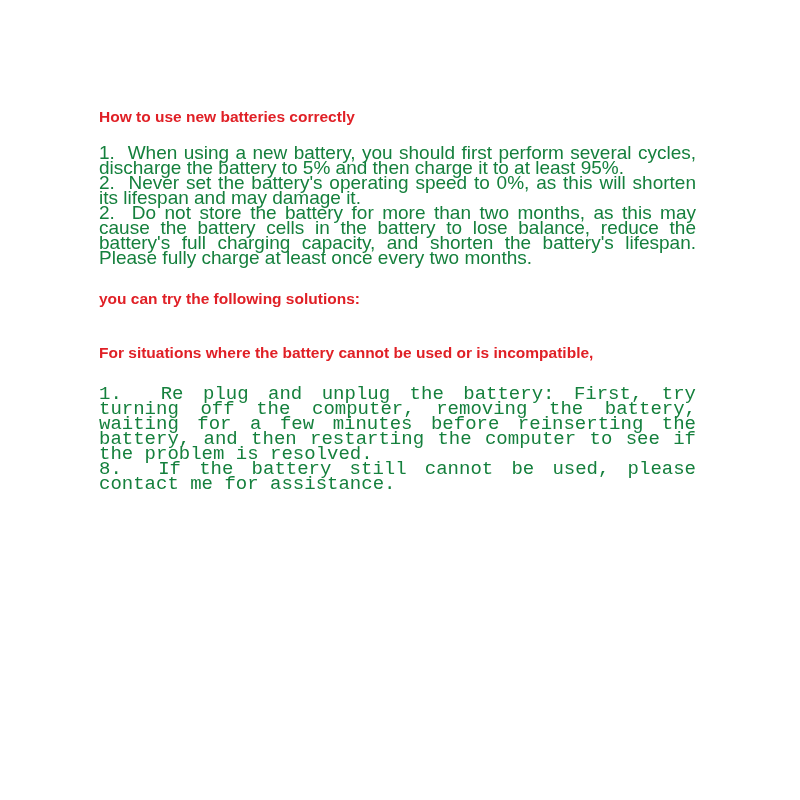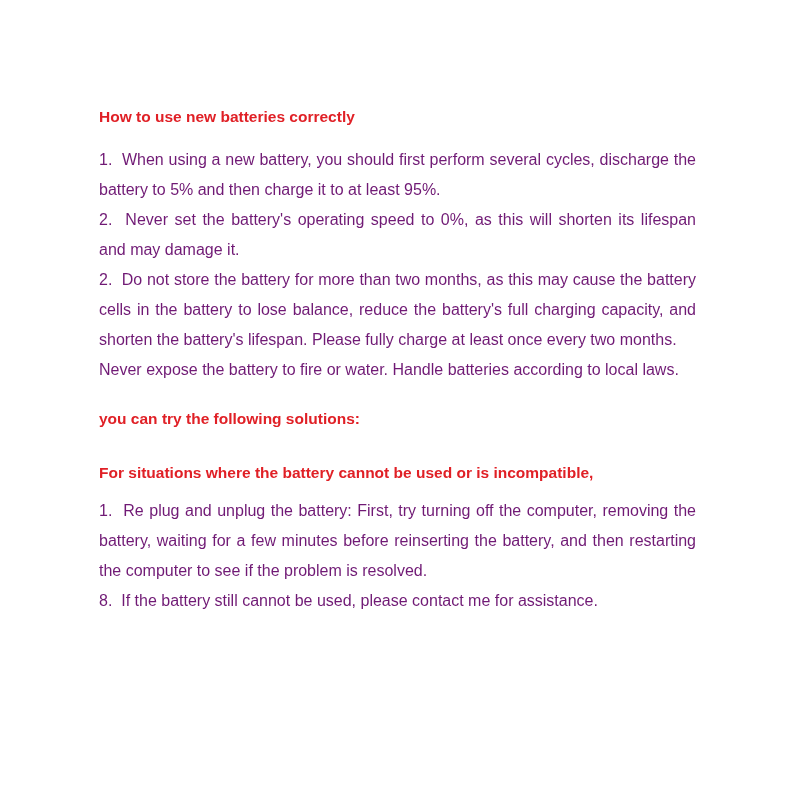--- a/index.html
+++ b/index.html
@@ -29,42 +29,42 @@
     margin-bottom: 17px;
   }
   .h2a {
     margin-top: 32px;
   }
   .h2b {
     margin-top: 23px;
   }
   .body-text p {
     margin: 0;
-    color: #701a75;
-    font-size: 16px;
-    line-height: 30px;
+    color: #15803d;
+    font-size: 19px;
+    line-height: 15px;
     text-align: justify;
     white-space: pre-wrap;
   }
   .section2-body {
-    margin-top: 12px;
+    margin-top: 23px;
+    font-family: Liberation Mono, monospace;
   }
 </style>
 </head>
 <body>
 
 <div class="page">
 
   <h1 class="red-heading h1">How to use new batteries correctly</h1>
 
   <div class="body-text">
     <p>1.  When using a new battery, you should first perform several cycles, discharge the battery to 5% and then charge it to at least 95%.</p>
     <p>2.  Never set the battery's operating speed to 0%, as this will shorten its lifespan and may damage it.</p>
     <p>2.  Do not store the battery for more than two months, as this may cause the battery cells in the battery to lose balance, reduce the battery's full charging capacity, and shorten the battery's lifespan. Please fully charge at least once every two months.</p>
-    <p>Never expose the battery to fire or water. Handle batteries according to local laws.</p>
   </div>
 
   <h2 class="red-heading h2b">you can try the following solutions:</h2>
 
   <h2 class="red-heading h2a">For situations where the battery cannot be used or is incompatible,</h2>
 
   <div class="body-text section2-body">
     <p>1.  Re plug and unplug the battery: First, try turning off the computer, removing the battery, waiting for a few minutes before reinserting the battery, and then restarting the computer to see if the problem is resolved.</p>
     <p>8.  If the battery still cannot be used, please contact me for assistance.</p>
   </div>

